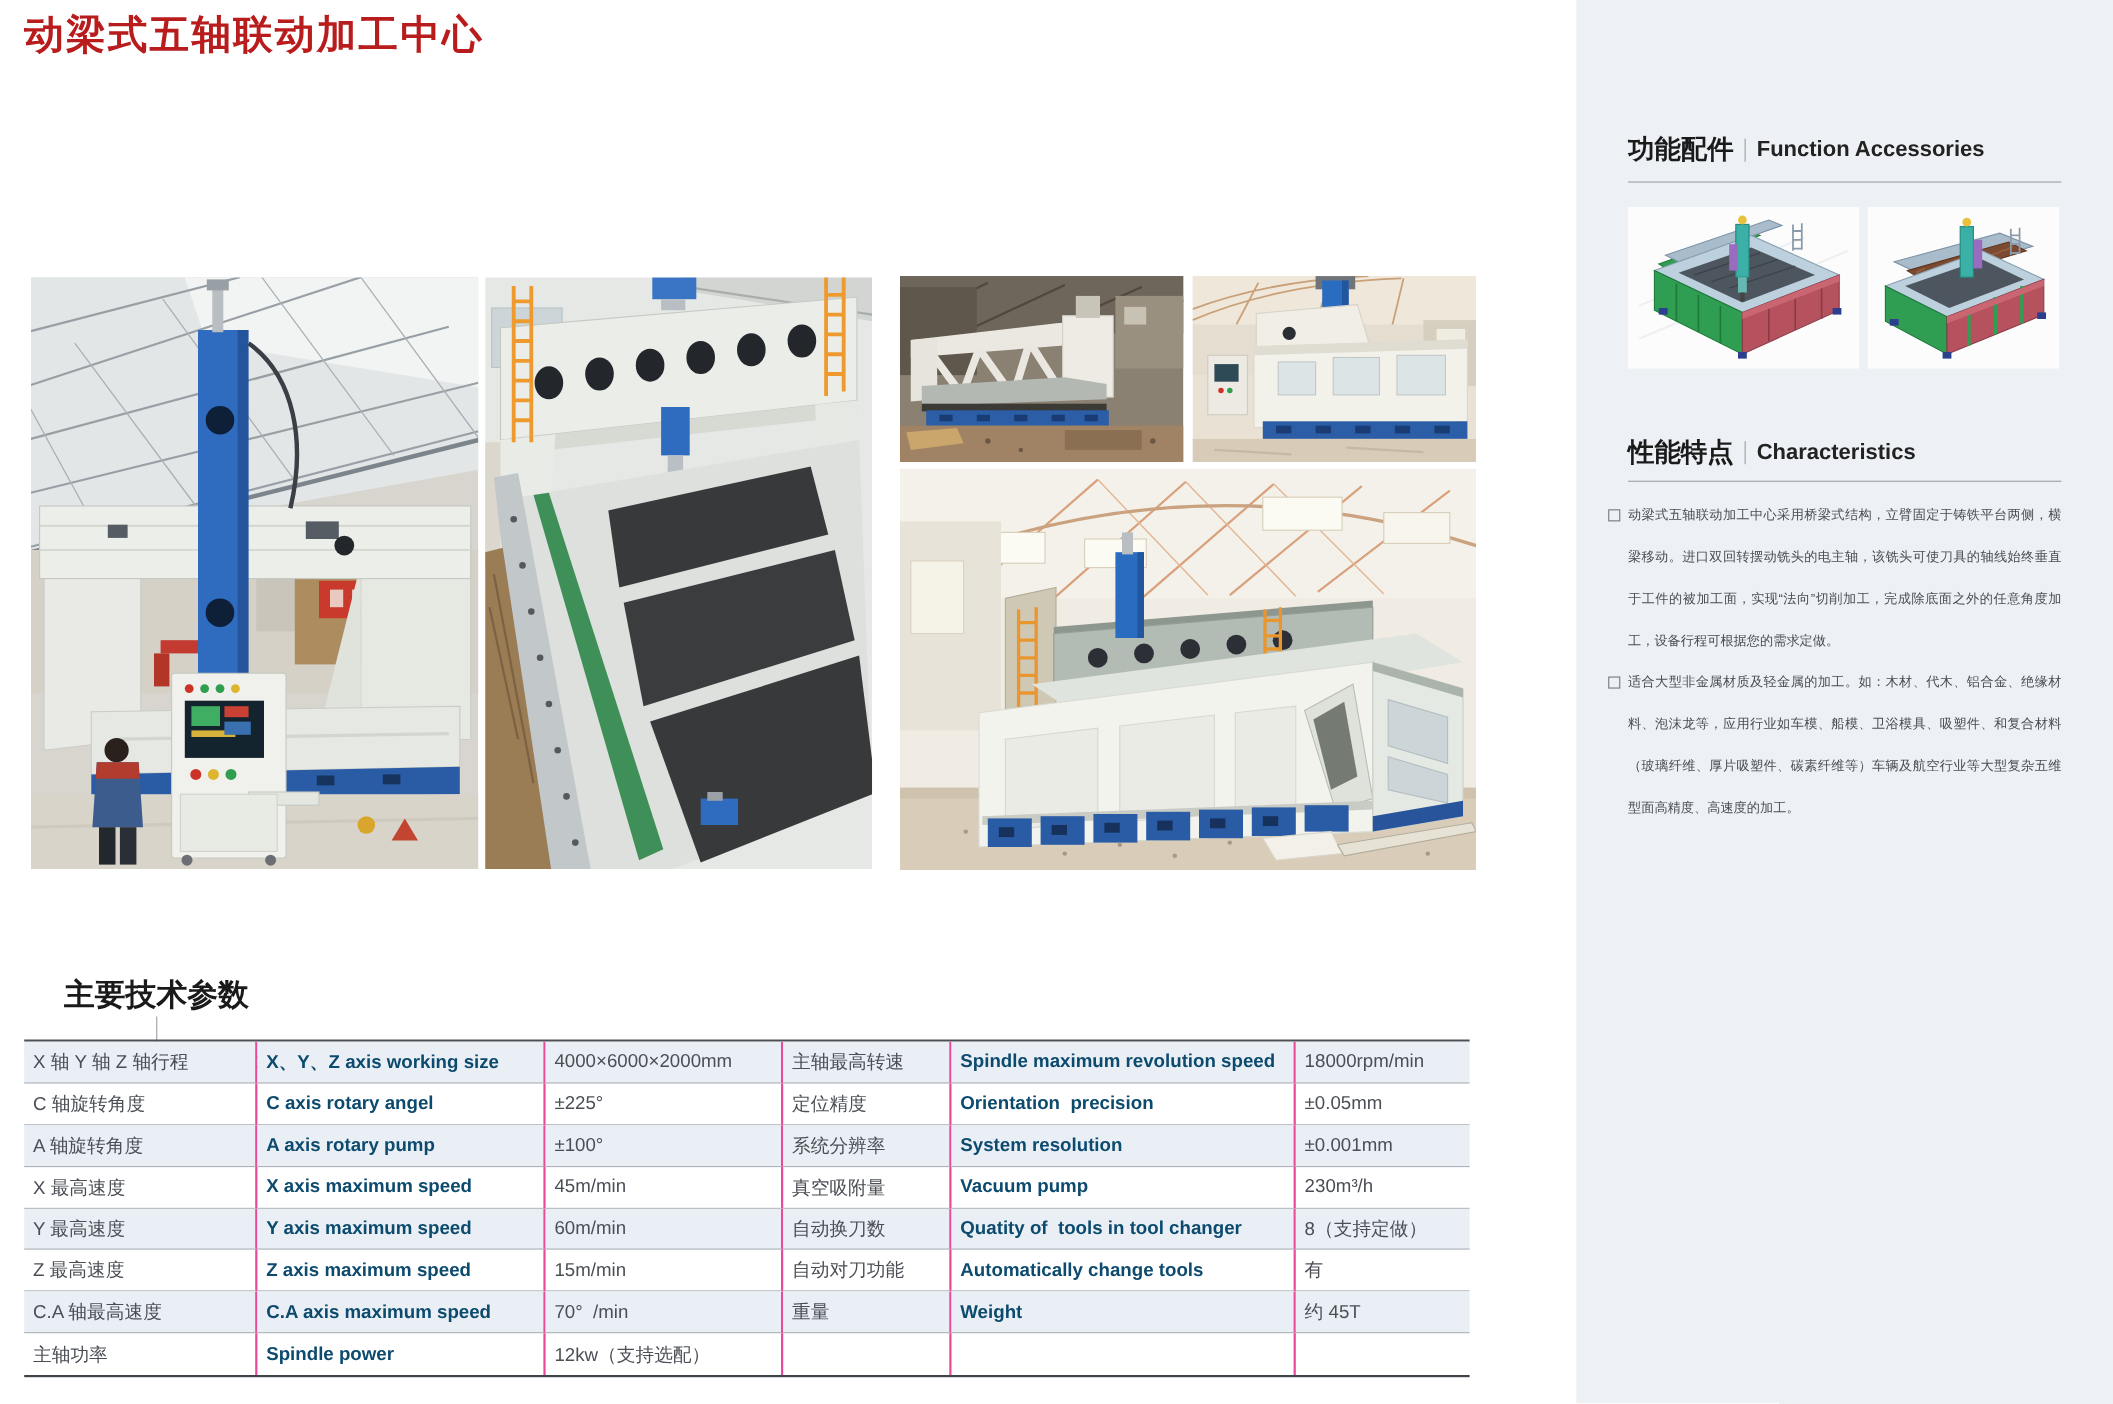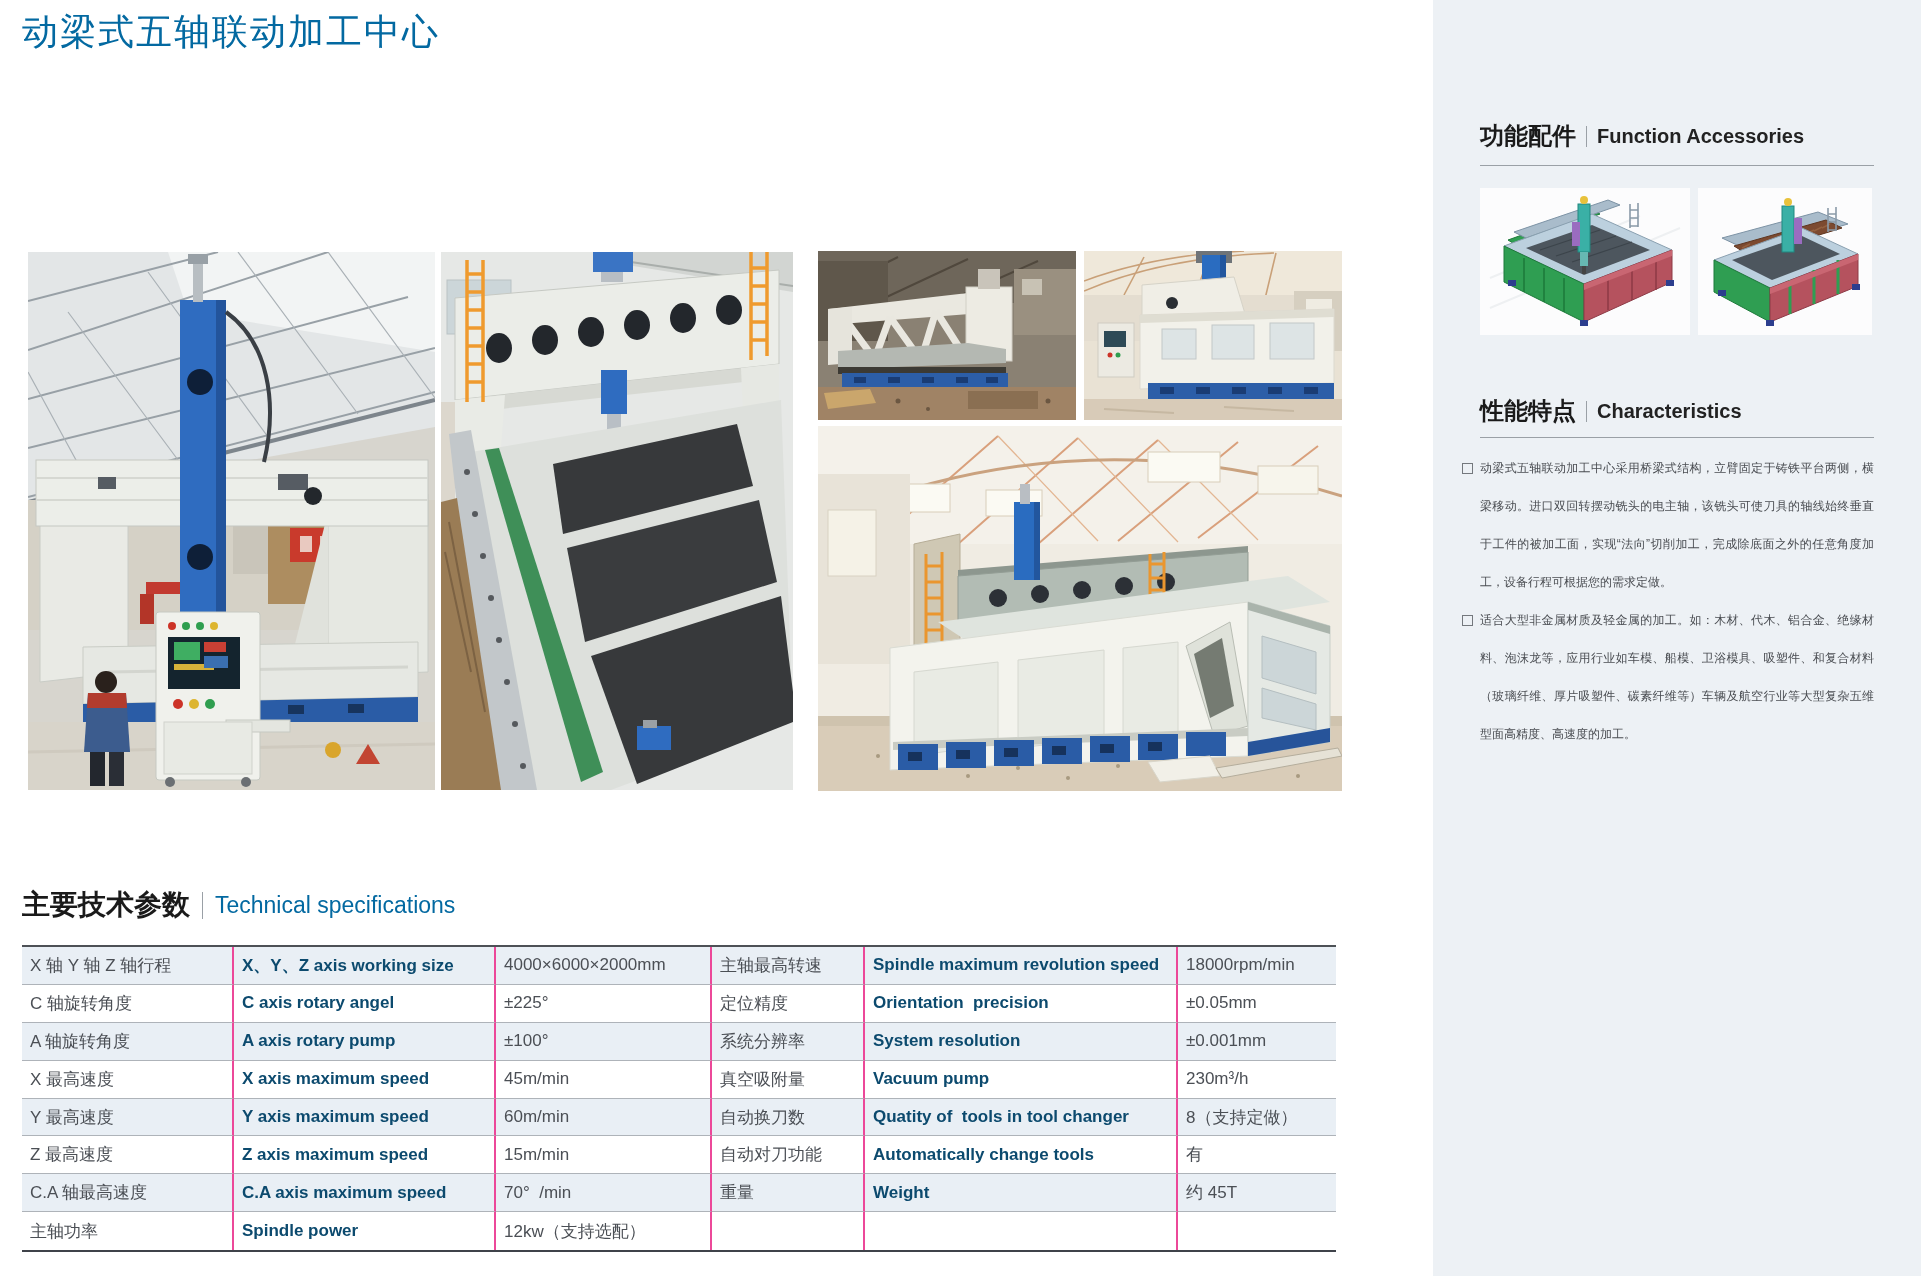--- a/index.html
+++ b/index.html
@@ -1,37 +1,37 @@
 <!DOCTYPE html>
 <html><head>
 <meta charset="utf-8">
 <style>
   html,body{margin:0;padding:0;background:#ffffff;}
   body{font-family:"Liberation Sans","DejaVu Sans",sans-serif;}
   .page{position:relative;width:1921px;height:1276px;background:#ffffff;overflow:hidden;}
 
   
-  .page-title{position:absolute;left:22px;top:8px;font-size:36px;font-weight:normal;color:#0369a1;letter-spacing:2px;}
+  .page-title{position:absolute;left:22px;top:8px;font-size:36px;font-weight:bold;color:#b91c1c;letter-spacing:2px;}
 
   
   .photo{position:absolute;overflow:hidden;}
   .photo svg{display:block;width:100%;height:100%;}
   .photo-1{left:28px;top:252px;width:407px;height:538px;}
   .photo-2{left:441px;top:252px;width:352px;height:538px;}
   .photo-3a{left:818px;top:251px;width:258px;height:169px;}
   .photo-3b{left:1084px;top:251px;width:258px;height:169px;}
   .photo-4{left:818px;top:426px;width:524px;height:365px;}
 
   
   .sec-head{display:flex;align-items:center;}
   .sec-head .zh{font-weight:bold;color:#1a1a1a;}
   .sec-head .bar{width:1px;background:#9aa0a6;margin:0 12px;}
   .sec-head .en{color:#2e2e2e;}
 
-  .specs-head{position:absolute;left:22px;top:886px;}
+  .specs-head{position:absolute;left:22px;top:886px;flex-direction:column;}
   .specs-head .zh{font-size:28px;}
   .specs-head .bar{height:27px;}
   .specs-head .en{font-size:23px;color:#0369a1;}
 
   
   .spec-table{position:absolute;left:22px;top:945px;width:1314px;
     display:grid;grid-template-columns:212px 262px 216px 153px 313px 158px;
     grid-auto-rows:37.9px;border-top:2px solid #4d5156;border-bottom:2px solid #3f434a;}
   .cell{display:flex;align-items:center;padding-left:8px;font-size:17px;
     border-bottom:1px solid #aeb3b9;border-right:2px solid #ec4899;

